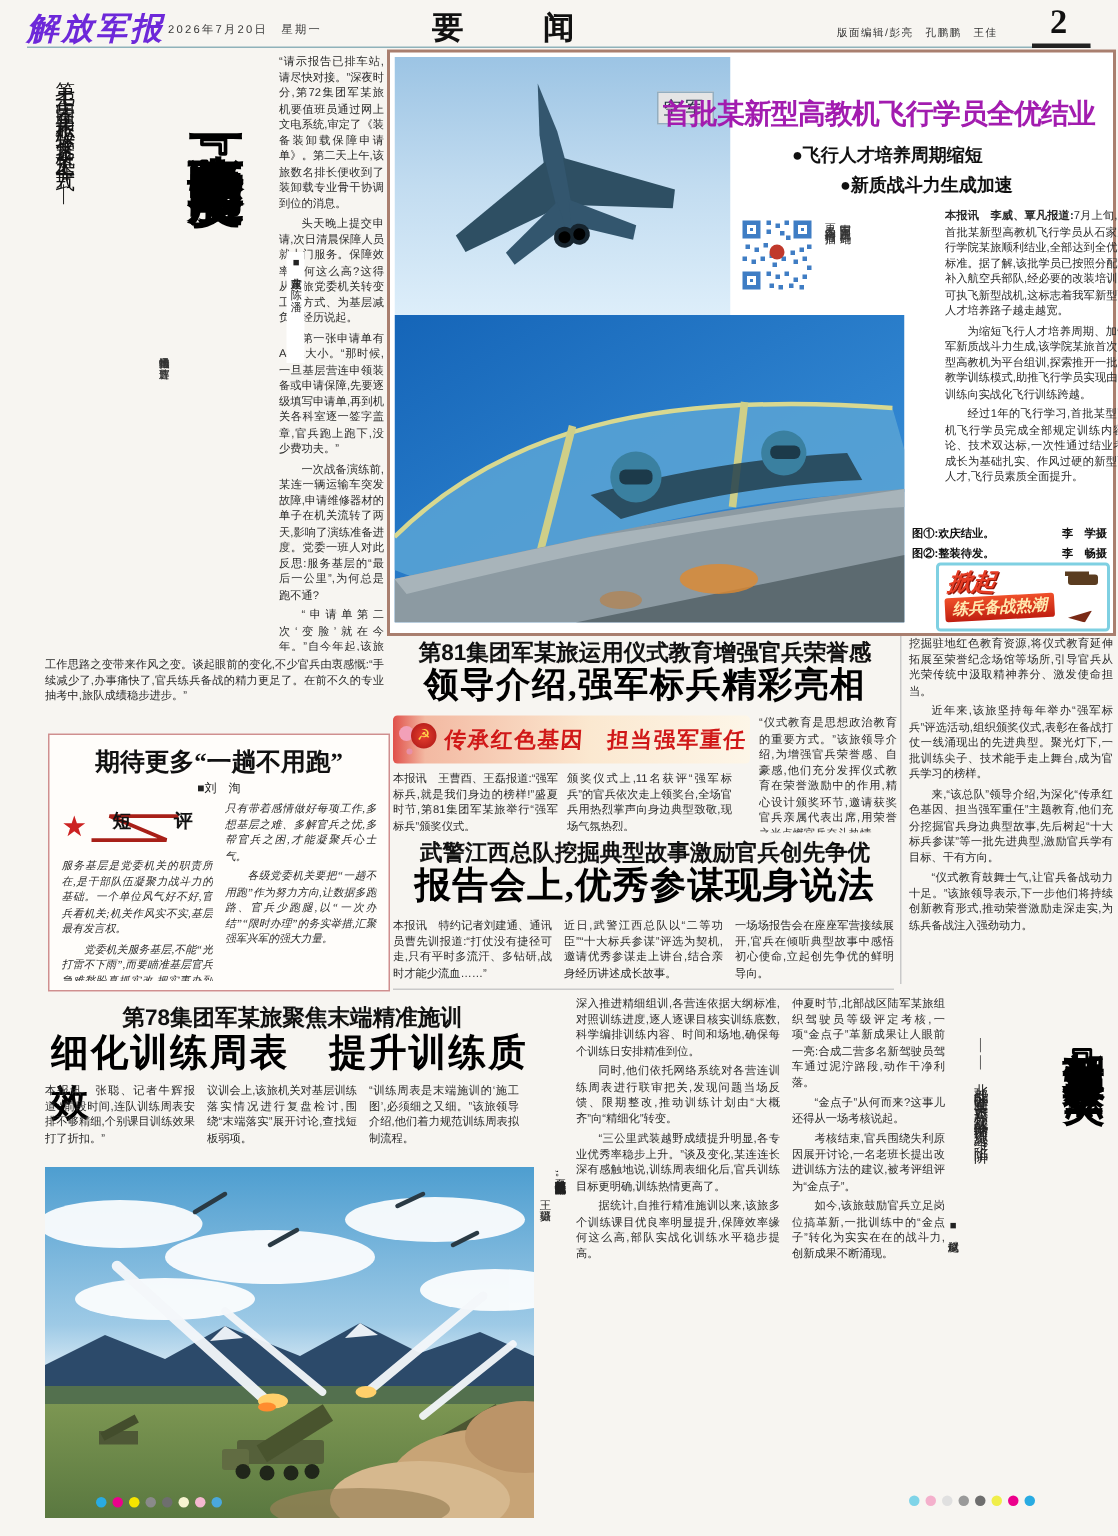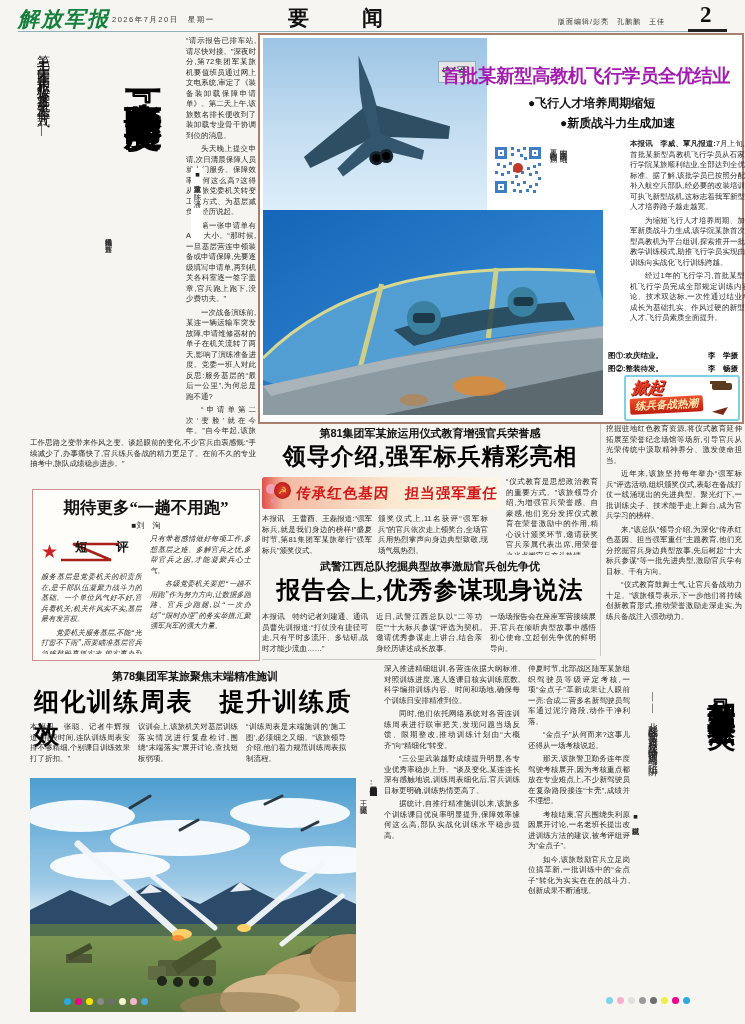--- a/index.html
+++ b/index.html
@@ -8,21 +8,21 @@
   .abs{position:absolute;}
   .vtext{writing-mode:vertical-rl;}
   .serif{font-family:"Liberation Serif",serif;}
   .clip{overflow:hidden;}
   p.body{font-size:7.5px;line-height:10.5px;color:#2b2b2b;text-align:justify;
          margin:0 0 3px;text-indent:15px;}
   p.body.noind{text-indent:0;}
   .lead{font-weight:bold;}
   
   .mh-logo{left:18px;top:5px;font-size:21px;font-weight:bold;font-style:italic;
-           color:#15803d;letter-spacing:2px;}
+           color:#6d28d9;letter-spacing:2px;}
   .mh-date{left:112px;top:15px;font-size:7.5px;color:#3a3a3a;letter-spacing:1.5px;}
   .mh-section{left:272px;top:4px;width:200px;font-size:21px;
               font-weight:bold;letter-spacing:16px;text-indent:16px;color:#111;}
   .mh-editors{left:558px;top:17px;font-size:7px;color:#333;letter-spacing:1px;}
   .mh-page{left:700px;top:2px;font-size:23px;font-weight:bold;color:#111;}
   .mh-rule{left:18px;top:31px;width:709px;height:1px;background:#8fb2ba;}
   .mh-rule2{left:688px;top:29px;width:39px;height:3px;background:#222;}
   
   .main-box{left:258px;top:33px;width:482px;height:387px;border:2px solid #a97f6f;
             background:#fff;}
@@ -72,21 +72,21 @@
   .cm-cols{left:8px;top:44px;width:210px;height:120px;display:flex;gap:8px;}
   .cm-col{width:101px;height:120px;overflow:hidden;}
   .cm-col p.body{font-style:italic;font-family:"Liberation Serif",serif;font-size:7.2px;}
   .cm-logo{display:flex;align-items:center;gap:4px;height:34px;margin-bottom:4px;
            position:relative;}
   .cm-star{color:#cc2222;font-size:19px;line-height:1;}
   .cm-z{position:absolute;left:18px;top:4px;width:70px;height:26px;}
   .cm-label{position:absolute;left:34px;top:5px;font-size:12.5px;font-weight:bold;
             letter-spacing:8px;color:#111;}
   
-  .kicker-c{text-align:center;font-size:11px;font-weight:bold;color:#111;}
+  .kicker-c{text-align:center;font-size:15px;font-weight:bold;color:#111;}
   .sp-kicker{left:270px;top:426px;width:320px;}
   .sp-headline{left:262px;top:441px;width:336px;text-align:center;font-size:23px;
                font-weight:bold;color:#000;letter-spacing:1px;}
   .sp-banner{left:262px;top:477px;width:238px;height:32px;display:flex;align-items:center;
              background:linear-gradient(90deg,#e0504a 0%,#f3b9a2 9%,#fbe8d0 55%,#fdf6e8 100%);
              border-radius:3px;}
   .emblem{position:relative;width:30px;height:26px;margin-left:2px;}
   .emblem-flower{position:absolute;left:2px;top:4px;width:10px;height:10px;border-radius:50%;
              background:#f2a0b8;box-shadow:8px 6px 0 -2px #f0b0c4,2px 12px 0 -3px #e890a8;}
   .emblem-circle{position:absolute;left:10px;top:2px;width:17px;height:17px;border-radius:50%;
@@ -424,21 +424,20 @@
   <div class="abs clip txtcol" style="left:384px;top:664px;width:136px;height:350px;">
     <p class="body noind">深入推进精细组训,各营连依据大纲标准,对照训练进度,逐人逐课目核实训练底数,科学编排训练内容、时间和场地,确保每个训练日安排精准到位。</p>
     <p class="body">同时,他们依托网络系统对各营连训练周表进行联审把关,发现问题当场反馈、限期整改,推动训练计划由“大概齐”向“精细化”转变。</p>
     <p class="body">“三公里武装越野成绩提升明显,各专业优秀率稳步上升。”谈及变化,某连连长深有感触地说,训练周表细化后,官兵训练目标更明确,训练热情更高了。</p>
     <p class="body">据统计,自推行精准施训以来,该旅多个训练课目优良率明显提升,保障效率缘何这么高,部队实战化训练水平稳步提高。</p>
   </div>
 
   <div class="abs clip txtcol" style="left:528px;top:664px;width:102px;height:345px;">
     <p class="body noind">仲夏时节,北部战区陆军某旅组织驾驶员等级评定考核,一项“金点子”革新成果让人眼前一亮:合成二营多名新驾驶员驾车通过泥泞路段,动作干净利落。</p>
     <p class="body">“金点子”从何而来?这事儿还得从一场考核说起。</p>
-    <p class="body">那天,该旅警卫勤务连年度驾驶考核展开,因为考核重点都放在专业难点上,不少新驾驶员在复杂路段接连“卡壳”,成绩并不理想。</p>
     <p class="body">考核结束,官兵围绕失利原因展开讨论,一名老班长提出改进训练方法的建议,被考评组评为“金点子”。</p>
     <p class="body">如今,该旅鼓励官兵立足岗位搞革新,一批训练中的“金点子”转化为实实在在的战斗力,创新成果不断涌现。</p>
   </div>
   <div class="abs vtext dr-byline">■赵俊斌</div>
   <div class="abs vtext dr-kicker serif clip">——北部战区陆军某旅对标实战破除训练思维“陷阱”</div>
   <div class="abs vtext dr-title serif clip">新驾驶员喜获『金点子』奖</div>
 
   <div class="abs dots" style="left:64px;top:998px;">
     <span class="c1"></span>
       <span class="c2"></span>

